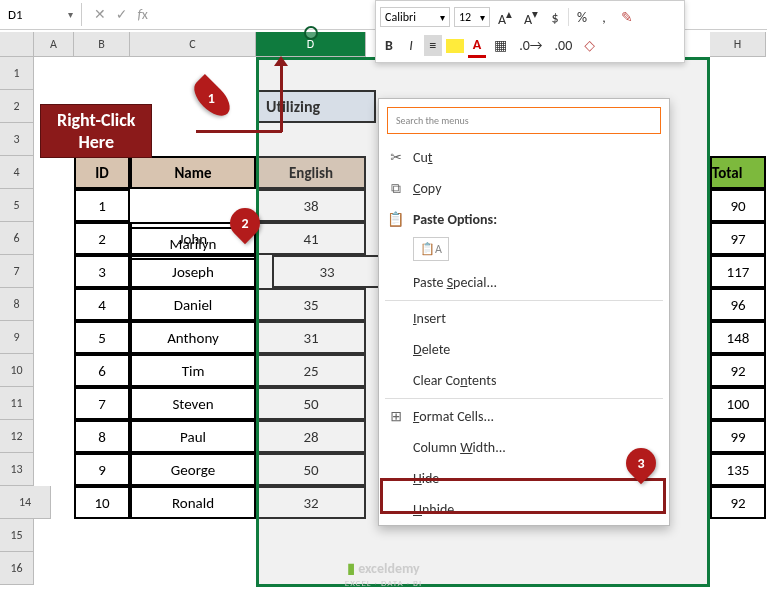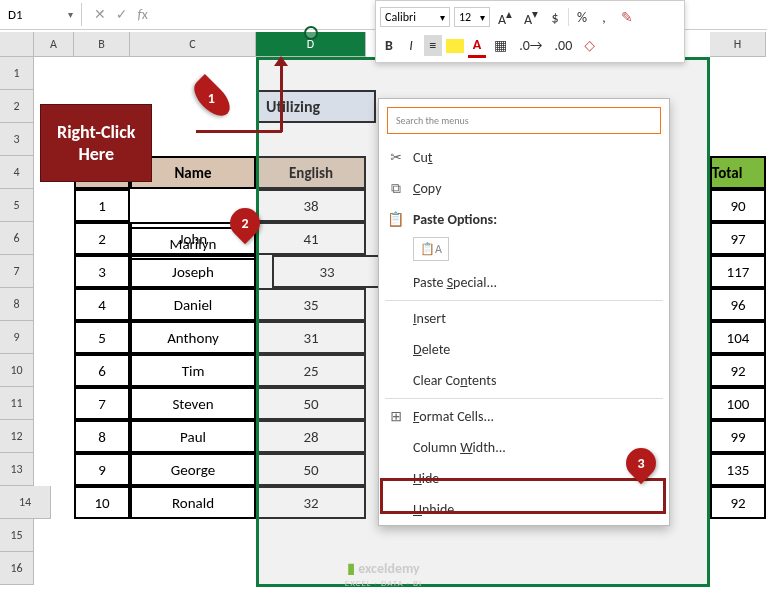--- a/index.html
+++ b/index.html
@@ -41,21 +41,21 @@
 .menu-item { display: flex; align-items: center; padding: 7px 8px 7px 34px; position: relative; color: #333; }
 .menu-icon { position: absolute; left: 8px; width: 18px; text-align: center; color: #666; }
 .menu-sep { height: 1px; background: #ddd; margin: 2px 6px; }
 .menu-item.bold { font-weight: bold; }
 .paste-opt { padding-left: 34px; padding-top: 2px; padding-bottom: 6px; }
 .paste-icon { display: inline-block; border: 1px solid #ccc; padding: 4px 6px; color: #888; font-size: 12px; }
 .menu-item u { text-decoration: underline; }
 .hide-highlight { position: absolute; border: 3px solid #8b1a1a; left: 380px; top: 478px; width: 286px; height: 36px; z-index: 12; pointer-events: none; }
 
 
-.callout-main { position: absolute; top: 104px; left: 40px; background: #8b1a1a; color: #fff; padding: 16px 16px; font-size: 18px; font-weight: bold; text-align: center; z-index: 20; border: 1px solid #5a0f0f; }
+.callout-main { position: absolute; top: 104px; left: 40px; background: #8b1a1a; color: #fff; padding: 4px 16px; font-size: 18px; font-weight: bold; text-align: center; z-index: 20; border: 1px solid #5a0f0f; }
 .marker { position: absolute; width: 30px; height: 30px; background: #b31b1b; border-radius: 50% 50% 50% 0; transform: rotate(-45deg); display: flex; align-items: center; justify-content: center; z-index: 25; box-shadow: 0 2px 4px rgba(0,0,0,0.3); }
 .marker span { transform: rotate(45deg); color: #fff; font-weight: bold; font-size: 14px; }
 .marker.m1 { top: 86px; left: 190px; border-radius: 0 50% 50% 50%; transform: rotate(45deg); width: 44px; height: 24px; }
 .marker.m1 span { transform: rotate(-45deg); }
 .marker.m2 { top: 208px; left: 230px; }
 .marker.m3 { top: 448px; left: 626px; }
 .arrow-line { position: absolute; background: #8b1a1a; z-index: 22; }
 .arrow-head { position: absolute; width: 0; height: 0; z-index: 22; }
 
 
@@ -166,21 +166,21 @@
       <div class="data-cell" style="position: absolute; top: 198px; left: 96px; width: 126px; height: 33px; display: flex; align-items: center; justify-content: center;">Joseph</div>
       <div class="data-cell" style="position: absolute; top: 198px; left: 222px; width: 110px; height: 33px; display: flex; align-items: center; justify-content: center; margin-left: 16px;">33</div>
       <div class="data-cell" style="position: absolute; top: 198px; left: 676px; width: 56px; height: 33px; display: flex; align-items: center; justify-content: center;">117</div>
       <div class="data-cell" style="position: absolute; top: 231px; left: 40px; width: 56px; height: 33px; display: flex; align-items: center; justify-content: center;">4</div>
       <div class="data-cell" style="position: absolute; top: 231px; left: 96px; width: 126px; height: 33px; display: flex; align-items: center; justify-content: center;">Daniel</div>
       <div class="data-cell" style="position: absolute; top: 231px; left: 222px; width: 110px; height: 33px; display: flex; align-items: center; justify-content: center;">35</div>
       <div class="data-cell" style="position: absolute; top: 231px; left: 676px; width: 56px; height: 33px; display: flex; align-items: center; justify-content: center;">96</div>
       <div class="data-cell" style="position: absolute; top: 264px; left: 40px; width: 56px; height: 33px; display: flex; align-items: center; justify-content: center;">5</div>
       <div class="data-cell" style="position: absolute; top: 264px; left: 96px; width: 126px; height: 33px; display: flex; align-items: center; justify-content: center;">Anthony</div>
       <div class="data-cell" style="position: absolute; top: 264px; left: 222px; width: 110px; height: 33px; display: flex; align-items: center; justify-content: center;">31</div>
-      <div class="data-cell" style="position: absolute; top: 264px; left: 676px; width: 56px; height: 33px; display: flex; align-items: center; justify-content: center;">104</div>
+      <div class="data-cell" style="position: absolute; top: 264px; left: 676px; width: 56px; height: 33px; display: flex; align-items: center; justify-content: center;">148</div>
       <div class="data-cell" style="position: absolute; top: 297px; left: 40px; width: 56px; height: 33px; display: flex; align-items: center; justify-content: center;">6</div>
       <div class="data-cell" style="position: absolute; top: 297px; left: 96px; width: 126px; height: 33px; display: flex; align-items: center; justify-content: center;">Tim</div>
       <div class="data-cell" style="position: absolute; top: 297px; left: 222px; width: 110px; height: 33px; display: flex; align-items: center; justify-content: center;">25</div>
       <div class="data-cell" style="position: absolute; top: 297px; left: 676px; width: 56px; height: 33px; display: flex; align-items: center; justify-content: center;">92</div>
       <div class="data-cell" style="position: absolute; top: 330px; left: 40px; width: 56px; height: 33px; display: flex; align-items: center; justify-content: center;">7</div>
       <div class="data-cell" style="position: absolute; top: 330px; left: 96px; width: 126px; height: 33px; display: flex; align-items: center; justify-content: center;">Steven</div>
       <div class="data-cell" style="position: absolute; top: 330px; left: 222px; width: 110px; height: 33px; display: flex; align-items: center; justify-content: center;">50</div>
       <div class="data-cell" style="position: absolute; top: 330px; left: 676px; width: 56px; height: 33px; display: flex; align-items: center; justify-content: center;">100</div>
       <div class="data-cell" style="position: absolute; top: 363px; left: 40px; width: 56px; height: 33px; display: flex; align-items: center; justify-content: center;">8</div>
       <div class="data-cell" style="position: absolute; top: 363px; left: 96px; width: 126px; height: 33px; display: flex; align-items: center; justify-content: center;">Paul</div>

